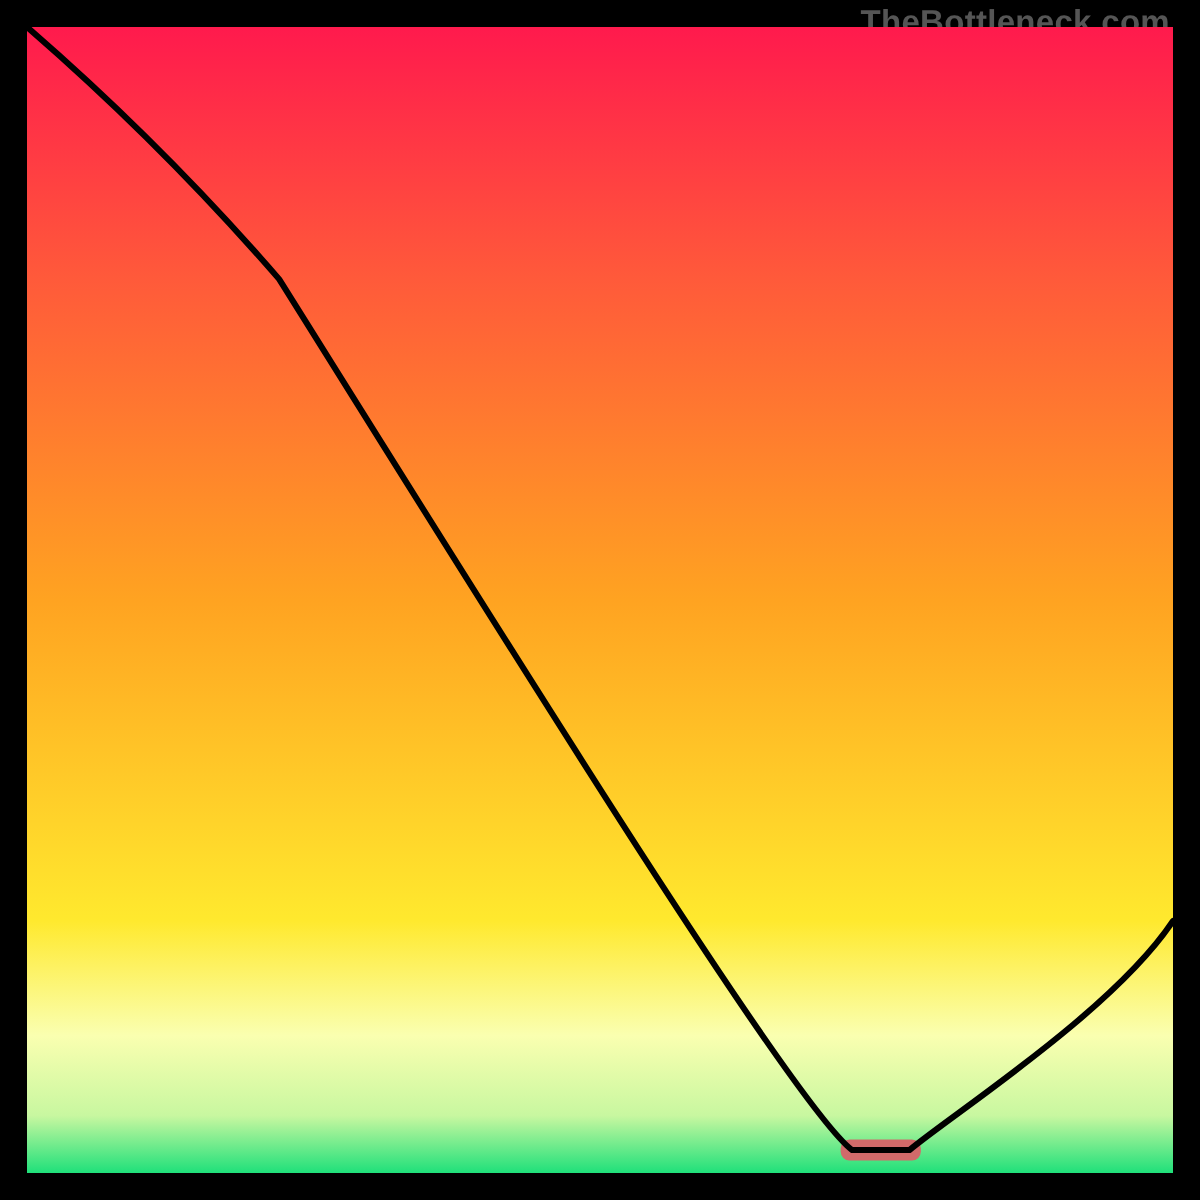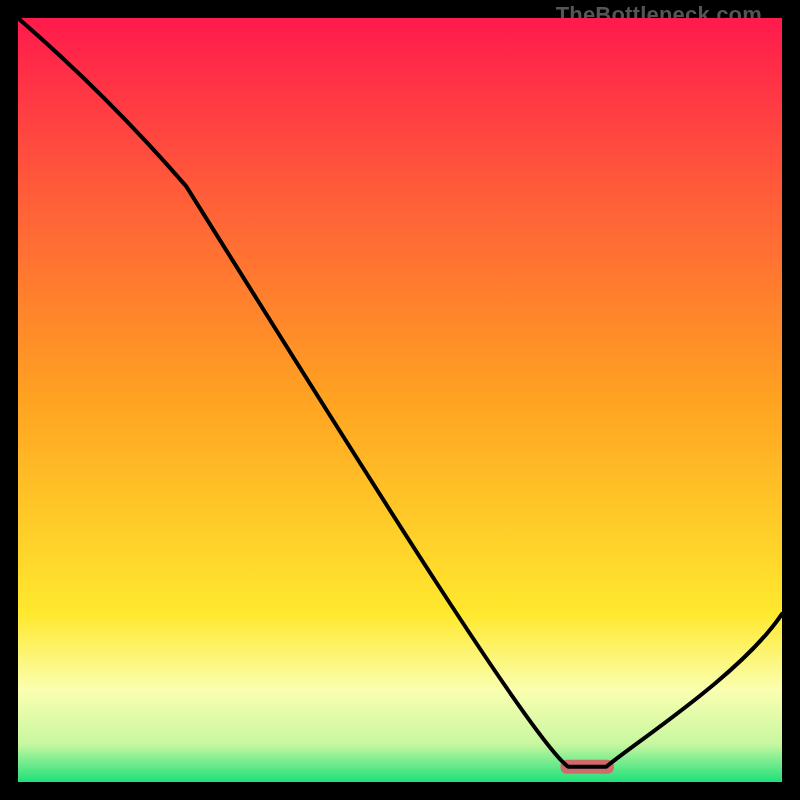--- a/index.html
+++ b/index.html
@@ -24,21 +24,21 @@
     height: 764px;
     overflow: hidden;
   }
   .gradient-bg {
     position: absolute;
     inset: 0;
   }
   .watermark {
     position: absolute;
     top: 2px;
-    right: 38px;
+    right: 20px;
     color: #555;
     font-size: 22px;
     font-weight: bold;
     letter-spacing: 0.2px;
     user-select: none;
   }
   svg.overlay {
     position: absolute;
     inset: 0;
   }

